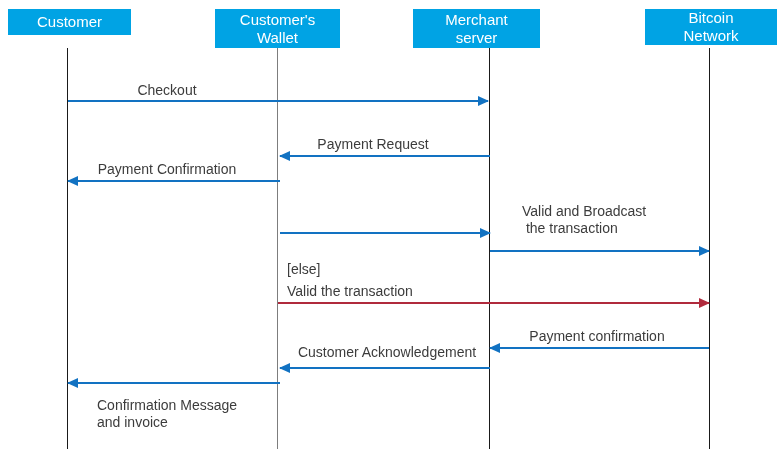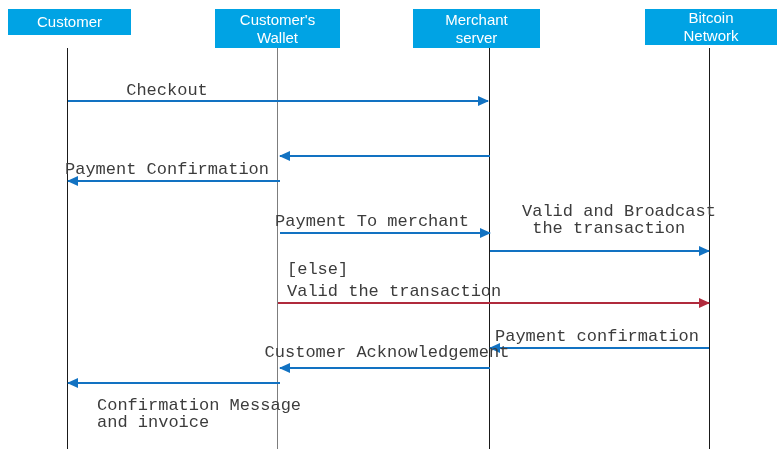--- a/index.html
+++ b/index.html
@@ -39,24 +39,23 @@
     position:absolute;
     width:0;height:0;
     border-top:5px solid transparent;
     border-bottom:5px solid transparent;
     top:-4px;
   }
   .head.right{ right:-1px; border-left:11px solid var(--c); }
   .head.left{ left:-1px; border-right:11px solid var(--c); }
   .msg-label{
     position:absolute;
-    font-size:17px;
+    font-size:14px;
     line-height:17px;
     white-space:pre;
-    font-family:Liberation Mono, monospace;
   }
   .centered{ transform:translateX(-50%); }
 </style>
 </head>
 <body>
 
 <div class="diagram" style="color: rgb(60, 60, 60);">
 
   <div class="actor" style="left: 8px; top: 9px; width: 123px; height: 26px; background-color: rgb(0, 163, 228);">
     <span class="actor-label" style="color: rgb(255, 255, 255);">Customer</span>
@@ -80,30 +79,30 @@
   <div class="lifeline" style="left: 709px; top: 48px; height: 401px; background-color: rgb(26, 26, 26);"></div>
 
   <div class="msg" style="left: 68px; top: 100px; width: 420px; --c: #1272C2;">
     <i class="head right"></i>
   </div>
   <div class="msg-label centered" style="left:167px;top:82px">Checkout</div>
 
   <div class="msg" style="left: 280px; top: 155px; width: 210px; --c: #1272C2;">
     <i class="head left"></i>
   </div>
+  <div class="msg-label centered" style="left:373px;top:136px">Payment Request</div>
 
   <div class="msg" style="left: 68px; top: 180px; width: 212px; --c: #1272C2;">
     <i class="head left"></i>
   </div>
   <div class="msg-label centered" style="left:167px;top:161px">Payment Confirmation</div>
 
   <div class="msg" style="left: 280px; top: 232px; width: 210px; --c: #1272C2;">
     <i class="head right"></i>
   </div>
-  <div class="msg-label centered" style="left:372px;top:213px">Payment To merchant</div>
 
   <div class="msg" style="left: 490px; top: 250px; width: 219px; --c: #1272C2;">
     <i class="head right"></i>
   </div>
   <div class="msg-label" style="left:522px;top:203px">Valid and Broadcast
  the transaction</div>
 
   <div class="msg-label" style="left:287px;top:261px">[else]</div>
 
   <div class="msg" style="left: 278px; top: 302px; width: 431px; --c: #B02A3C;">

